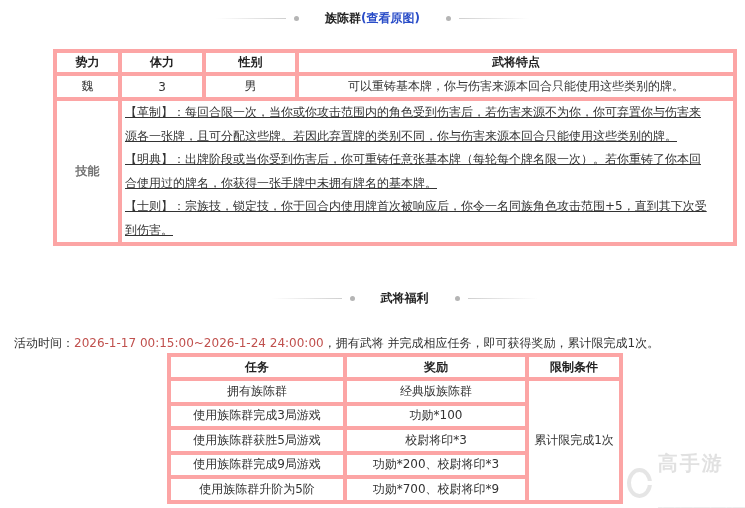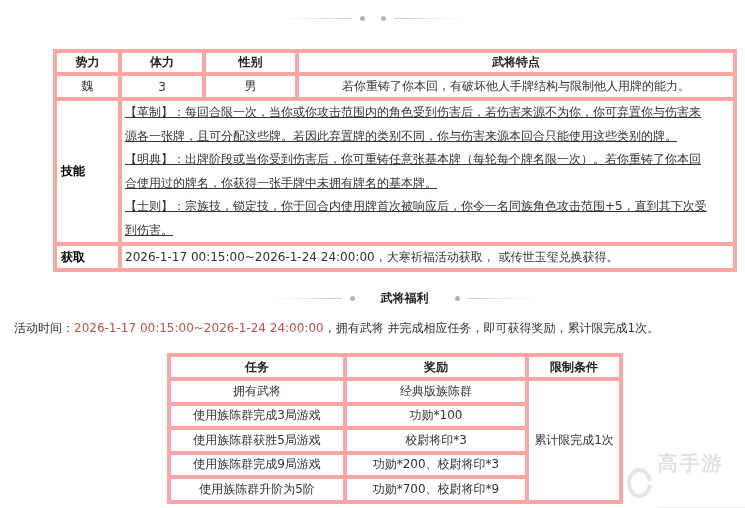--- a/index.html
+++ b/index.html
@@ -21,23 +21,23 @@
   td, th { border: 4px solid #fca5a5; padding: 0 4px; font-size: 12px; color: #333; }
   th { font-weight: bold; color: #222; text-align: center; }
   .c { text-align: center; }
   #t1 { left: 53px; top: 49px; width: 684px; }
   #t1 tr.h { height: 23px; }
   #t1 tr.r1 { height: 25px; }
   #t1 tr.r2 { height: 140px; }
   #t1 tr.r3 { height: 26px; }
   .skills { line-height: 23.5px; padding: 0 2px 0 3px; vertical-align: middle; text-decoration: underline; }
   .skill-line { display: block; }
-  .bold-label { font-weight: bold; color: #000000; }
+  .bold-label { font-weight: bold; color: #737373; text-align: center; }
   .activity {
-    position: absolute; left: 14px; top: 320px; font-size: 12px; color: #333; white-space: nowrap;
+    position: absolute; left: 14px; top: 335px; font-size: 12px; color: #333; white-space: nowrap;
   }
   .activity .time { color: #c0504d; }
   #t2 { left: 167px; top: 353px; width: 456px; }
   #t2 tr { height: 24.5px; }
   #t2 tr.h { height: 24px; }
   .watermark {
     position: absolute; left: 627px; top: 458px; width: 118px; height: 50px;
     display: flex; align-items: center; opacity: 0.25;
   }
   .wm-circle { width: 30px; height: 30px; border-radius: 50%; border: 4px solid #9a9a9a; box-sizing: border-box; position: relative; }
@@ -46,20 +46,23 @@
   .wm-cn { font-size: 20px; color: #8a8a8a; font-weight: bold; letter-spacing: 2px; line-height: 22px; }
   .wm-en { font-size: 7px; color: #8a8a8a; background: #bbb; color: #fff; padding: 0 2px; letter-spacing: 1px; }
 </style>
 </head>
 <body>
 
 <div class="section-title" style="top:8px;">
   <div class="deco-wrap">
     <div class="deco-line" style="width:70px;"></div>
     <div class="deco-dot"></div>
+  </div>
+  <div class="title-text">
+    <span>族陈群</span><span class="link">(查看原图)</span>
   </div>
   <div class="deco-wrap">
     <div class="deco-dot"></div>
     <div class="deco-line right" style="width:70px;"></div>
   </div>
 </div>
 
 <table id="t1">
   <colgroup>
     <col style="width:65px">
@@ -71,36 +74,32 @@
       <tr class="h">
     <th>势力</th>
     <th>体力</th>
     <th>性别</th>
     <th>武将特点</th>
   </tr>
   <tr class="r1">
     <td class="c">魏</td>
     <td class="c">3</td>
     <td class="c">男</td>
-    <td class="c">若你重铸了你本回，有破坏他人手牌结构与限制他人用牌的能力。</td>
+    <td class="c">可以重铸基本牌，你与伤害来源本回合只能使用这些类别的牌。</td>
   </tr>
   <tr class="r2">
     <td class="bold-label">技能</td>
     <td colspan="3" class="skills">
       <span class="skill-line">【革制】：每回合限一次，当你或你攻击范围内的角色受到伤害后，若伤害来源不为你，你可弃置你与伤害来</span>
       <span class="skill-line">源各一张牌，且可分配这些牌。若因此弃置牌的类别不同，你与伤害来源本回合只能使用这些类别的牌。</span>
       <span class="skill-line">【明典】：出牌阶段或当你受到伤害后，你可重铸任意张基本牌（每轮每个牌名限一次）。若你重铸了你本回</span>
       <span class="skill-line">合使用过的牌名，你获得一张手牌中未拥有牌名的基本牌。</span>
       <span class="skill-line">【士则】：宗族技，锁定技，你于回合内使用牌首次被响应后，你令一名同族角色攻击范围+5，直到其下次受</span>
       <span class="skill-line">到伤害。</span>
     </td>
-  </tr>
-  <tr class="r3">
-    <td class="bold-label">获取</td>
-    <td colspan="3" style="padding-left:3px;">2026-1-17 00:15:00~2026-1-24 24:00:00，大寒祈福活动获取， 或传世玉玺兑换获得。</td>
   </tr>
 </tbody>
   </table>
 
 <div class="section-title" style="top:288px;margin-left:32px;">
   <div class="deco-wrap">
     <div class="deco-line" style="width:70px;"></div>
     <div class="deco-dot"></div>
   </div>
   <div class="title-text">武将福利</div>
@@ -120,21 +119,21 @@
       <col style="width:182px">
       <col>
   </colgroup>
   <tbody>
       <tr class="h">
     <th>任务</th>
     <th>奖励</th>
     <th>限制条件</th>
   </tr>
   <tr>
-    <td class="c">拥有武将</td>
+    <td class="c">拥有族陈群</td>
     <td class="c">经典版族陈群</td>
     <td rowspan="5" class="c">累计限完成1次</td>
   </tr>
   <tr>
     <td class="c">使用族陈群完成3局游戏</td>
     <td class="c">功勋*100</td>
   </tr>
   <tr>
     <td class="c">使用族陈群获胜5局游戏</td>
     <td class="c">校尉将印*3</td>

